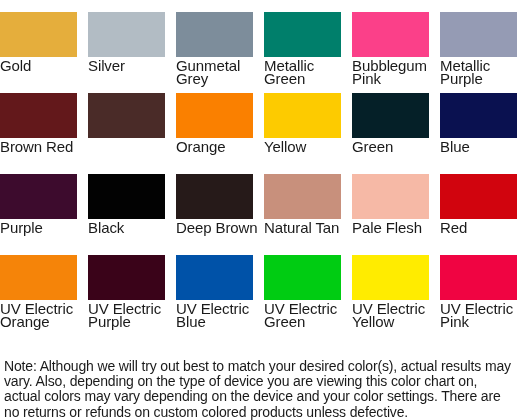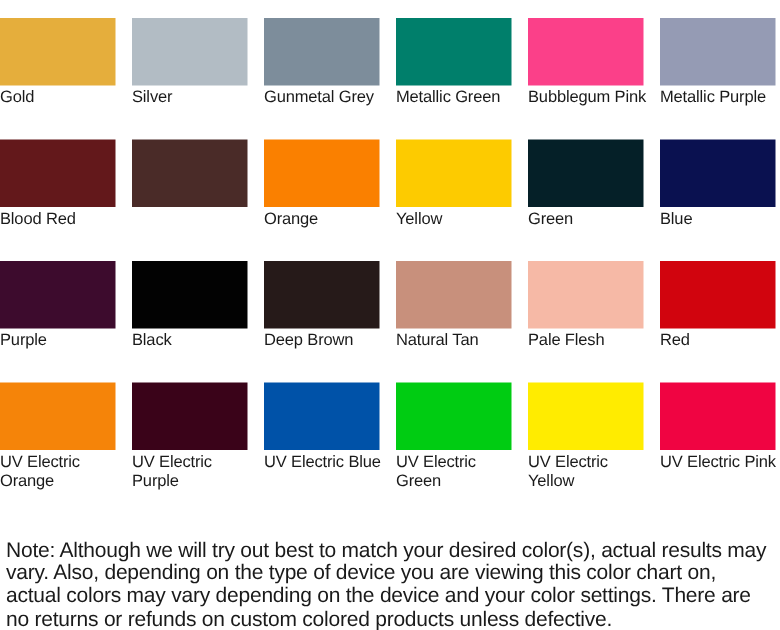--- a/index.html
+++ b/index.html
@@ -42,21 +42,21 @@
   .swatch-chip {
     width: 77px;
     height: 45px;
     display: block;
   }
 
   .swatch-label {
     display: block;
     width: 86px;
     margin-top: 2px;
-    font-size: 11px;
+    font-size: 15px;
     line-height: 13.2px;
     letter-spacing: -0.1px;
     color: #1a1a1a;
     white-space: pre-line;
   }
 
   .note {
     position: absolute;
     left: 4px;
     top: 345px;
@@ -92,21 +92,21 @@
       <div class="swatch-cell">
         <span class="swatch-chip" style="background-color: rgb(251, 64, 137);"></span>
         <span class="swatch-label">Bubblegum Pink</span>
       </div>
       <div class="swatch-cell">
         <span class="swatch-chip" style="background-color: rgb(149, 155, 180);"></span>
         <span class="swatch-label">Metallic Purple</span>
       </div>
       <div class="swatch-cell">
         <span class="swatch-chip" style="background-color: rgb(99, 24, 27);"></span>
-        <span class="swatch-label">Blood Red</span>
+        <span class="swatch-label">Brown Red</span>
       </div>
       <div class="swatch-cell">
         <span class="swatch-chip" style="background-color: rgb(74, 43, 40);"></span>
       </div>
       <div class="swatch-cell">
         <span class="swatch-chip" style="background-color: rgb(250, 128, 0);"></span>
         <span class="swatch-label">Orange</span>
       </div>
       <div class="swatch-cell">
         <span class="swatch-chip" style="background-color: rgb(253, 203, 0);"></span>

